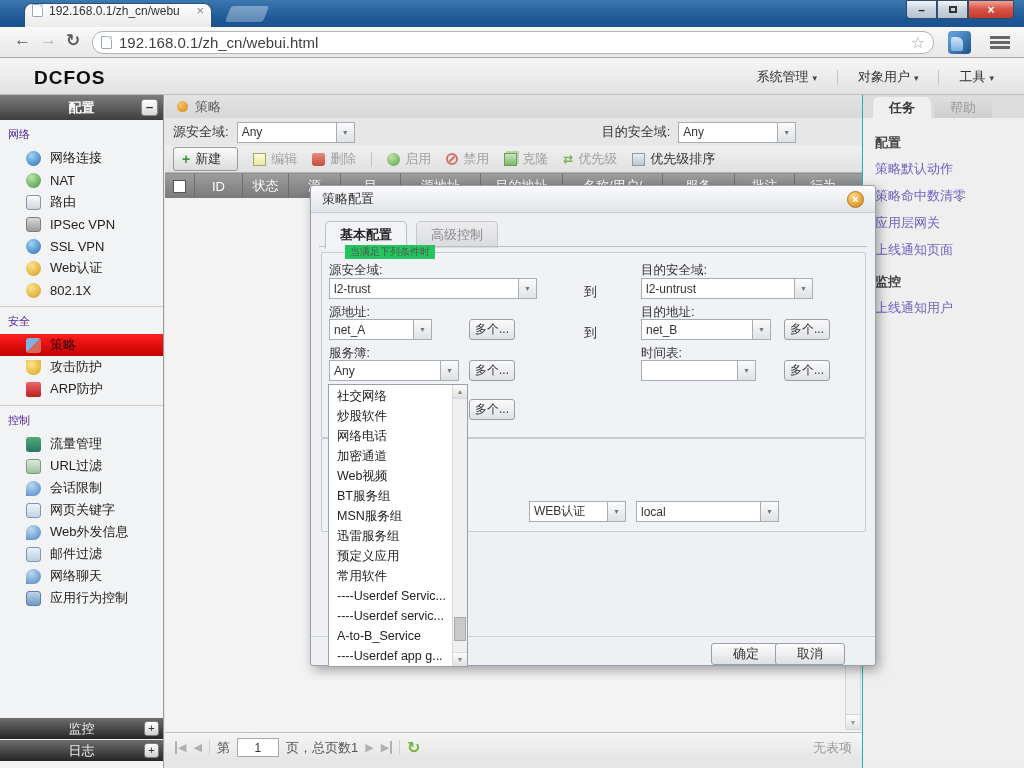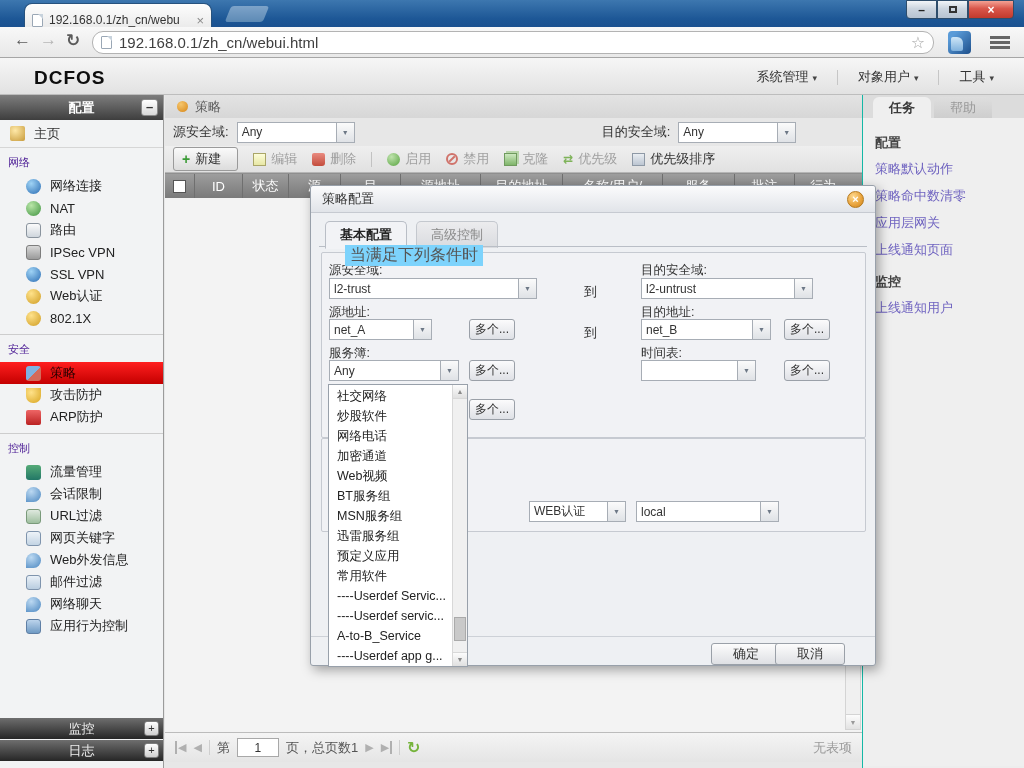--- a/index.html
+++ b/index.html
@@ -4,21 +4,21 @@
 <style>
   * { margin:0; padding:0; box-sizing:border-box; }
   html,body { width:1024px; height:768px; overflow:hidden;
     font-family:"Liberation Sans","DejaVu Sans",sans-serif; font-size:12px; color:#333; background:#e7e7e7; }
 
   
   .tabstrip { position:absolute; left:0; top:0; width:1024px; height:27px;
     background:linear-gradient(#3d77af,#1d5796 70%,#1b5190); }
   .tab { position:absolute; left:24px; top:3px; width:188px; height:24px;
     background:linear-gradient(#fdfdfd,#ebebeb); border:1px solid #27527e; border-bottom:none;
-    border-radius:8px 8px 0 0; display:flex; align-items:flex-end; gap:6px; padding:0 7px; }
+    border-radius:8px 8px 0 0; display:flex; align-items:flex-start; gap:6px; padding:0 7px; }
   .doc-icon { width:11px; height:13px; background:#fff; border:1px solid #9aa7b5; border-radius:1px; position:relative; flex:none; }
   .doc-icon::after { content:""; position:absolute; right:-1px; top:-1px; border-style:solid; border-width:0 5px 5px 0; border-color:transparent #c7d2dc transparent transparent; }
   .tab-title { flex:1; font-size:12px; color:#333; white-space:nowrap; overflow:hidden; }
   .tab-close { color:#8a8a8a; font-size:13px; line-height:13px; cursor:default; }
   .newtab-btn { position:absolute; left:228px; top:6px; width:38px; height:16px;
     background:linear-gradient(#7da3c9,#5d8ab5); border-radius:3px; transform:skewX(-22deg); }
   .win-controls { position:absolute; right:10px; top:0; display:flex; }
   .win-btn { width:31px; height:19px; background:linear-gradient(#f2f5f8,#ccd5df 45%,#b7c3d1);
     border:1px solid #2e4d6b; display:flex; align-items:center; justify-content:center;
     color:#222; font-size:12px; font-weight:bold; }
@@ -161,22 +161,22 @@
     border:1px solid #b5791d; color:#fff; font-size:11px; font-weight:bold; text-align:center; line-height:15px; }
   .dlg-tab { position:absolute; padding:4px 14px; font-size:13px; border-radius:5px 5px 0 0; top:35px; }
   .dlg-tab.active { left:14px; background:#f2f3f6; border:1px solid #b9bec6; border-bottom-color:#f2f3f6;
     font-weight:bold; color:#222; z-index:2; }
   .dlg-tab.inactive { left:105px; background:linear-gradient(#ececee,#d9dbdf); border:1px solid #c4c8ce;
     border-bottom:none; color:#8a8a8a; }
   .dlg-hr { position:absolute; left:8px; right:8px; top:60px; border-top:1px solid #b9bec6; }
   .fset { position:absolute; border:1px solid #c6cad1; border-radius:2px; background:#f1f2f5; }
   .fs1 { left:10px; top:66px; width:545px; height:186px; }
   .fs2 { left:10px; top:252px; width:545px; height:94px; }
-  .legend { position:absolute; left:34px; top:59px; background:#7dd3fc; padding:0 5px;
-    font-size:16px; color:#555; z-index:2; }
+  .legend { position:absolute; left:34px; top:59px; background:#22c55e; padding:0 5px;
+    font-size:10px; color:#555; z-index:2; }
   .fld-label { position:absolute; font-size:12.5px; color:#333; }
   .dcombo { position:absolute; }
   .to-label { position:absolute; font-size:13px; color:#333; }
   .multi-btn { position:absolute; width:46px; height:21px; background:linear-gradient(#fbfbfc,#dfe1e6);
     border:1px solid #9aa0a8; border-radius:3px; font-size:12px; color:#333; text-align:center; line-height:19px; }
   .dropdown { position:absolute; left:17px; top:198px; width:140px; height:283px; background:#fff;
     border:1px solid #98a0aa; z-index:60; }
   .dd-list { position:absolute; left:0; top:1px; right:15px; bottom:0; overflow:hidden; }
   .dd-item { height:20px; line-height:20px; padding-left:8px; font-size:12.5px; color:#222; white-space:nowrap; overflow:hidden; }
   .dd-scroll { position:absolute; right:0; top:0; width:15px; height:100%; background:#f0f0f0; border-left:1px solid #d8d8d8; }
@@ -232,24 +232,20 @@
     <span class="tm-sep"></span>
     <span class="top-menu">工具</span>
   </div>
 </div>
 
 <div class="sidebar">
   <div class="sidebar-header">
     <span>配置</span>
     <span class="collapse-btn">–</span>
   </div>
-  <div class="home-row">
-    <span class="icn ic-home"></span>
-    <span>主页</span>
-  </div>
   <div class="section-label">网络</div>
   <div class="side-item">
     <span class="icn ic-globe-blue"></span>
     <span>网络连接</span>
     </div>
   <div class="side-item">
     <span class="icn ic-globe-green"></span>
     <span>NAT</span>
     </div>
   <div class="side-item">
@@ -286,26 +282,26 @@
     <span class="icn ic-arp"></span>
     <span>ARP防护</span>
     </div>
   <div class="section-rule"></div>
   <div class="section-label">控制</div>
   <div class="side-item">
     <span class="icn ic-chart"></span>
     <span>流量管理</span>
     </div>
   <div class="side-item">
+    <span class="icn ic-filter"></span>
+    <span>URL过滤</span>
+    </div>
+  <div class="side-item">
     <span class="icn ic-chat"></span>
     <span>会话限制</span>
-    </div>
-  <div class="side-item">
-    <span class="icn ic-filter"></span>
-    <span>URL过滤</span>
     </div>
   <div class="side-item">
     <span class="icn ic-text"></span>
     <span>网页关键字</span>
     </div>
   <div class="side-item">
     <span class="icn ic-chat"></span>
     <span>Web外发信息</span>
     </div>
   <div class="side-item">

